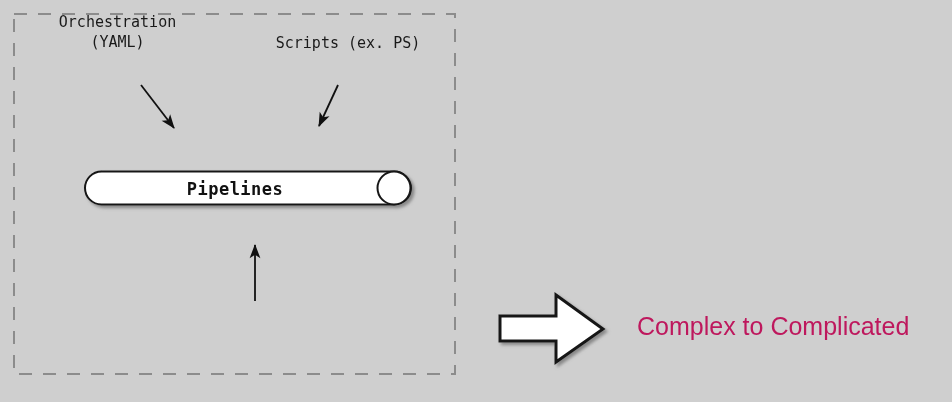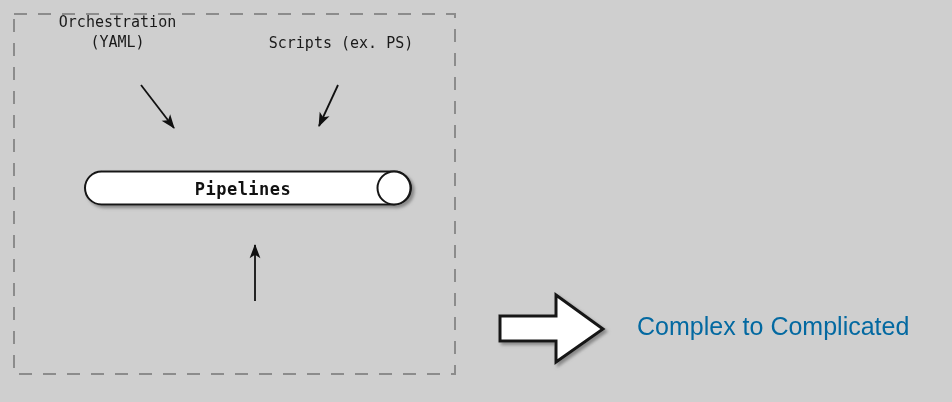--- a/index.html
+++ b/index.html
@@ -32,21 +32,21 @@
     line-height: 20px;
     text-align: center;
   }
   #label-orchestration {
     left: 40px;
     top: 12px;
     width: 155px;
     text-align: center;
   }
   #label-scripts {
-    left: 251px;
+    left: 258px;
     top: 33px;
     width: 180px;
   }
   #label-configuration {
     left: 150px;
     top: 310px;
     width: 262px;
   }
   #label-pipelines {
     position: absolute;
@@ -56,29 +56,28 @@
     height: 33px;
     display: flex;
     align-items: center;
     justify-content: center;
     font-family: "DejaVu Sans Mono", monospace;
     font-size: 17px;
     font-weight: bold;
     color: #111111;
     letter-spacing: 0.5px;
     white-space: pre;
-    margin-left: 8px;
   }
   #label-outcome {
     position: absolute;
     left: 637px;
     top: 311px;
     font-family: "Liberation Sans", sans-serif;
     font-size: 25px;
-    color: #0369a1;
+    color: #be185d;
     white-space: pre;
     line-height: 30px;
   }
 </style>
 </head>
 <body>
 
 <div id="canvas">
 
   <svg id="diagram-svg" viewBox="0 0 952 402" xmlns="http://www.w3.org/2000/svg">

